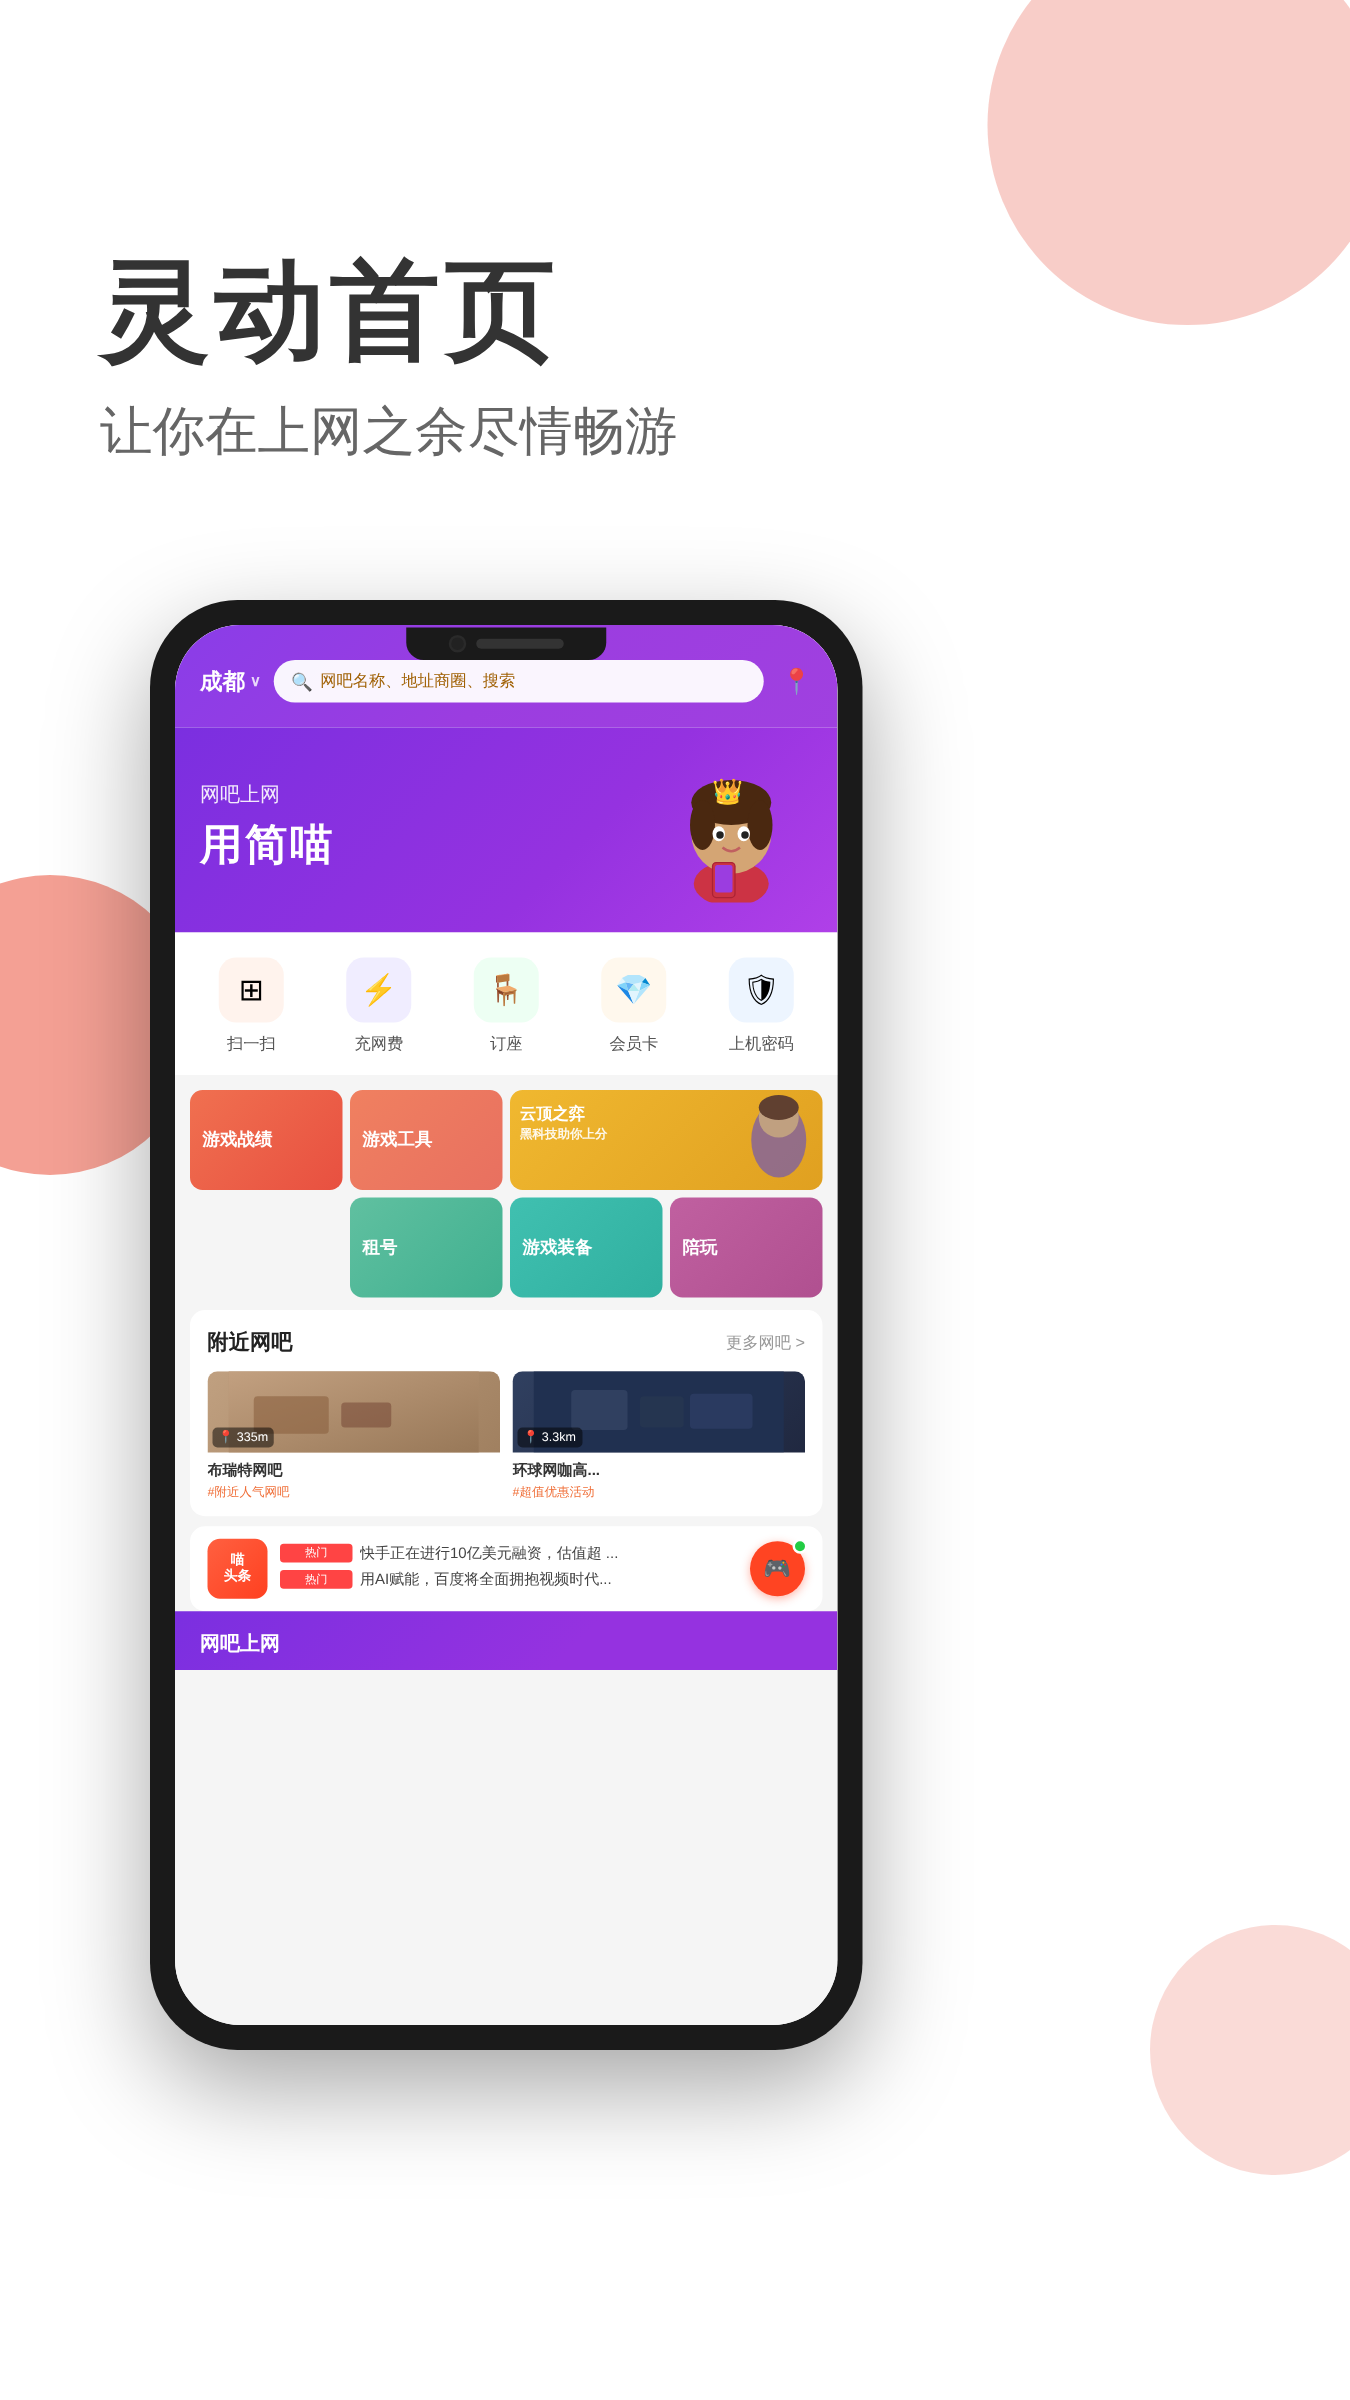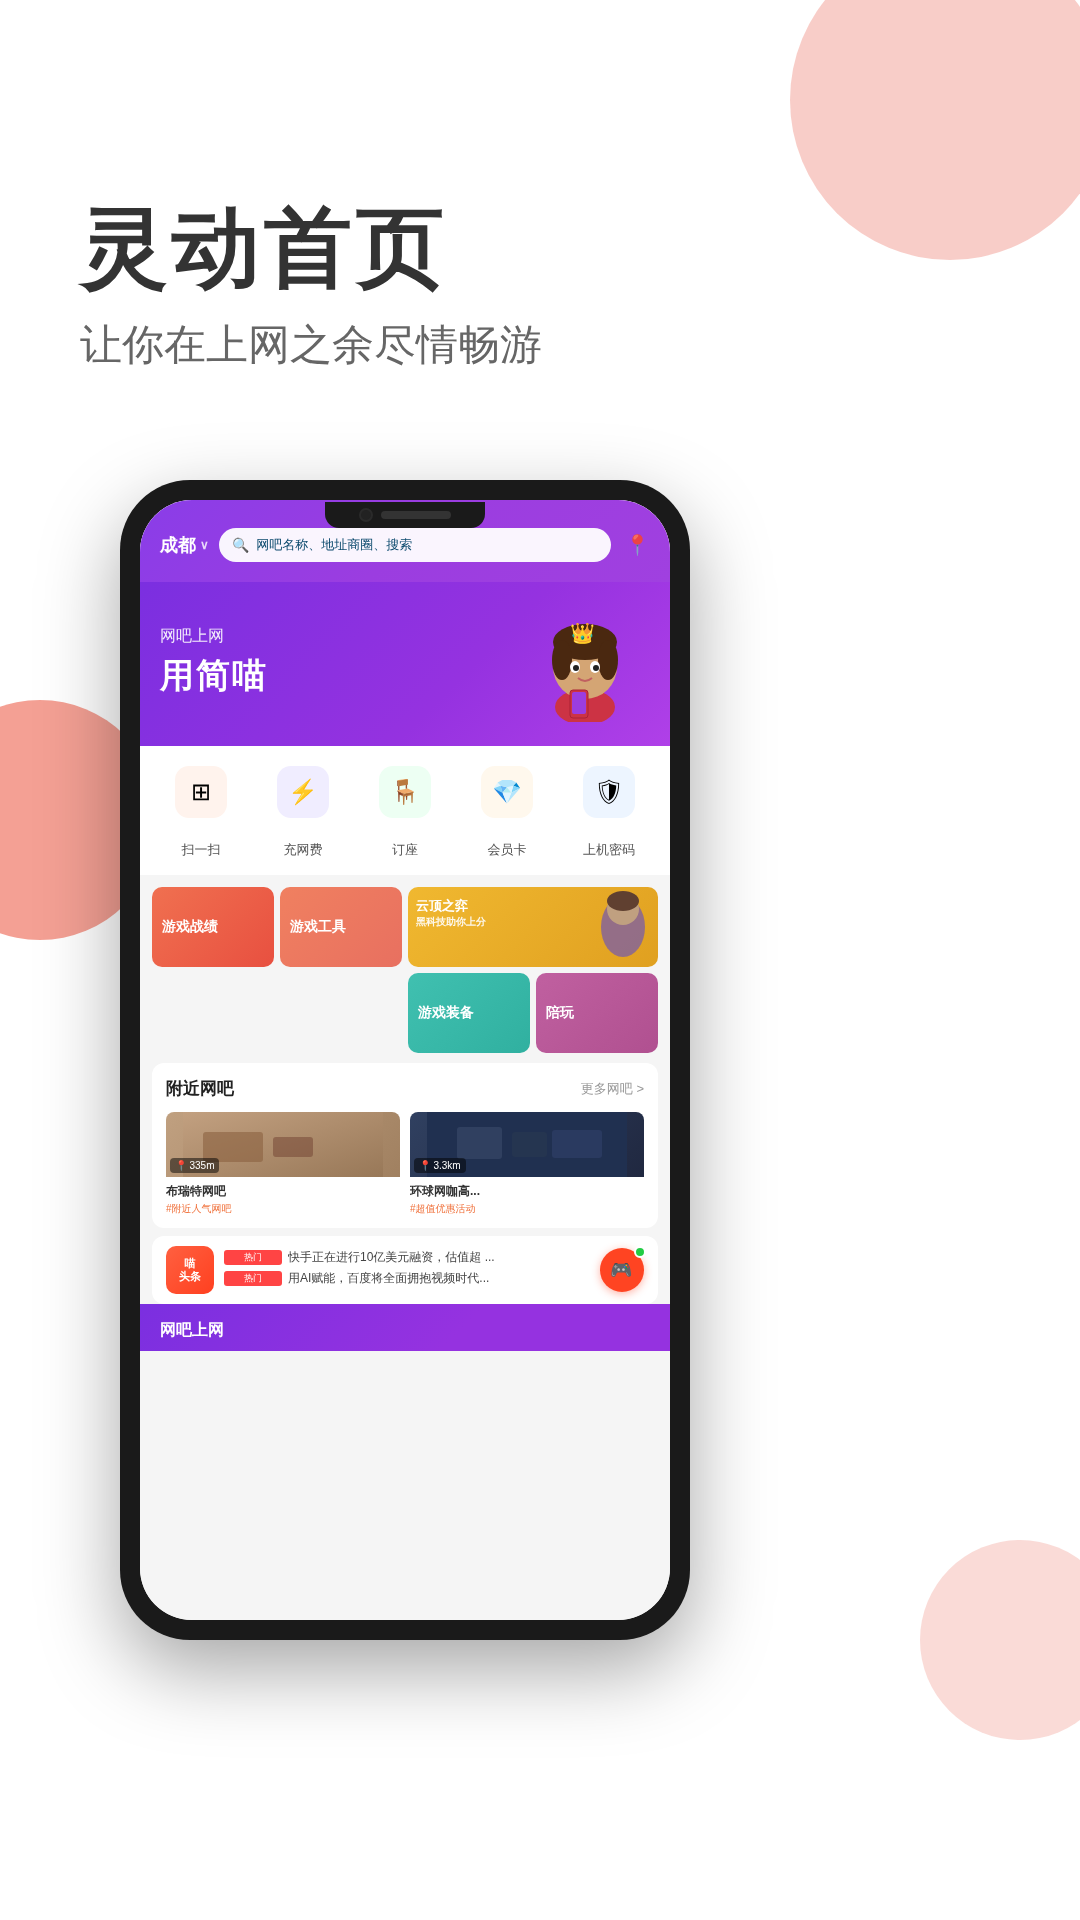--- a/index.html
+++ b/index.html
@@ -156,21 +156,21 @@
       display: flex;
       align-items: center;
       gap: 6px;
     }
     .search-icon {
       color: #aaa;
       font-size: 14px;
     }
     .search-placeholder {
       font-size: 13px;
-      color: #0c4a6e;
+      color: #a16207;
     }
     .location-pin-icon {
       color: rgba(255,255,255,0.9);
       font-size: 20px;
       margin-left: 4px;
     }
 
     
     .banner {
       background: linear-gradient(135deg, #7b2fe0 0%, #9532e0 60%, #b040e8 100%);
@@ -223,21 +223,20 @@
       font-size: 24px;
     }
     .action-icon-scan { background: #fff3ed; }
     .action-icon-charge { background: #f0edff; }
     .action-icon-book { background: #edfff3; }
     .action-icon-member { background: #fff8ed; }
     .action-icon-password { background: #edf5ff; }
     .action-label {
       font-size: 13px;
       color: #555;
-      margin-top: 15px;
     }
 
     
     .grid-section {
       padding: 12px 12px 0;
       display: grid;
       grid-template-columns: 1fr 1fr 1fr 1fr;
       grid-template-rows: 80px 80px;
       gap: 6px;
     }
@@ -531,20 +530,23 @@
           </div>
           <div class="grid-item gi-cloud" style="position:relative; flex-direction:column; align-items:flex-end; padding:8px;">
             <div style="position:absolute;left:8px;top:10px;font-size:13px;font-weight:700;color:white;">云顶之弈</div>
             <div style="position:absolute;left:8px;top:28px;font-size:10px;color:rgba(255,255,255,0.9);">黑科技助你上分</div>
 
             <svg width="60" height="75" viewBox="0 0 60 75" style="position:absolute;right:5px;top:0;">
               <ellipse cx="30" cy="40" rx="22" ry="30" fill="#8060a0" opacity="0.8"></ellipse>
               <circle cx="30" cy="22" r="16" fill="#c0a080"></circle>
               <ellipse cx="30" cy="14" rx="16" ry="10" fill="#604030"></ellipse>
             </svg>
+          </div>
+          <div class="grid-item gi-rent">
+            <span class="grid-label">租号</span>
           </div>
           <div class="grid-item gi-equipment">
             <span class="grid-label">游戏装备</span>
           </div>
           <div class="grid-item gi-companion">
             <span class="grid-label">陪玩</span>
           </div>
         </div>
 
         <div class="nearby-section">

